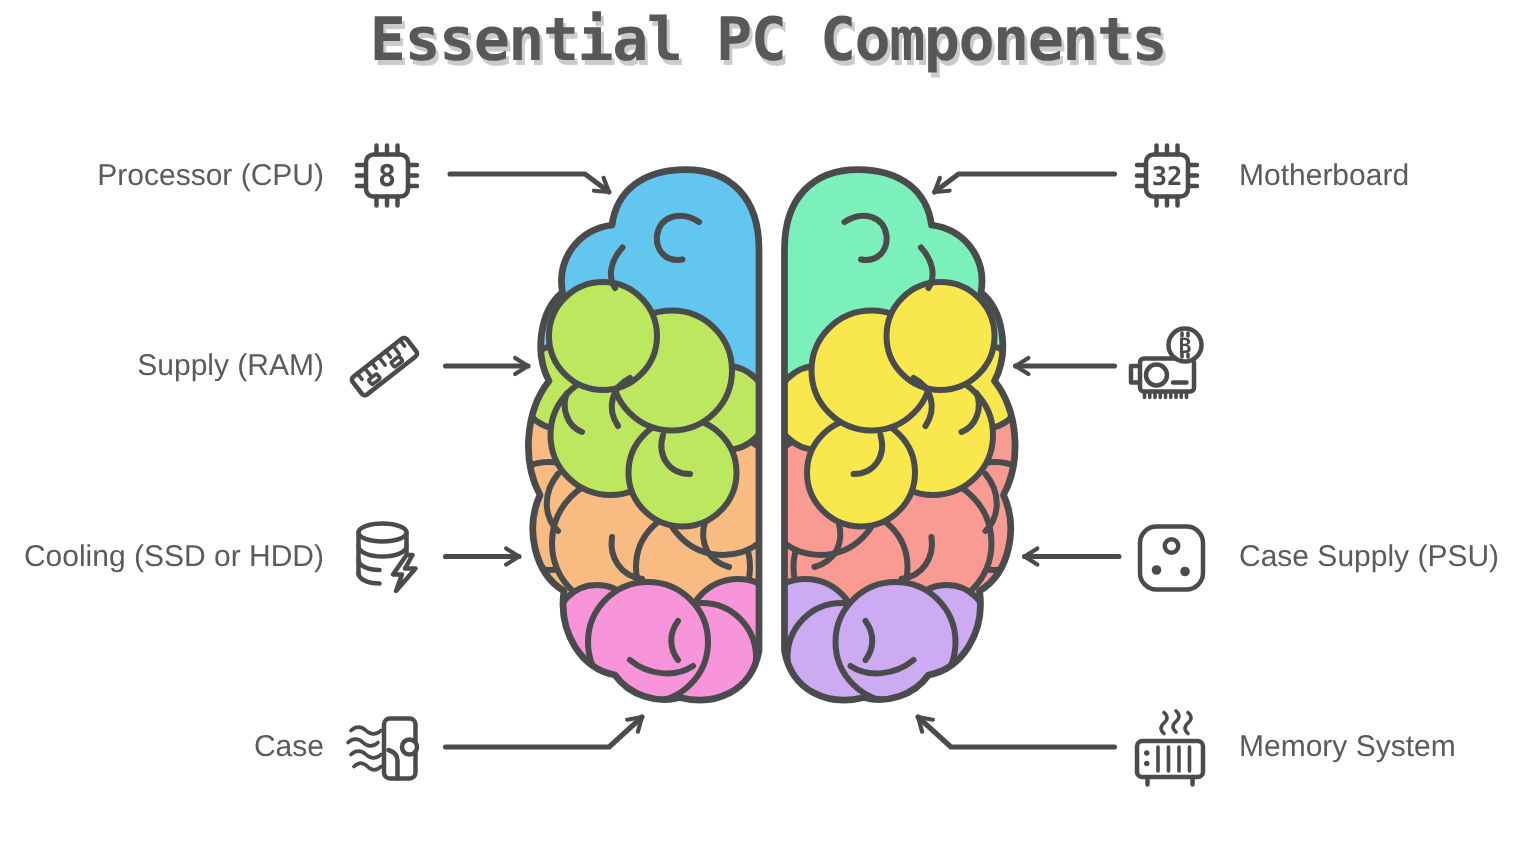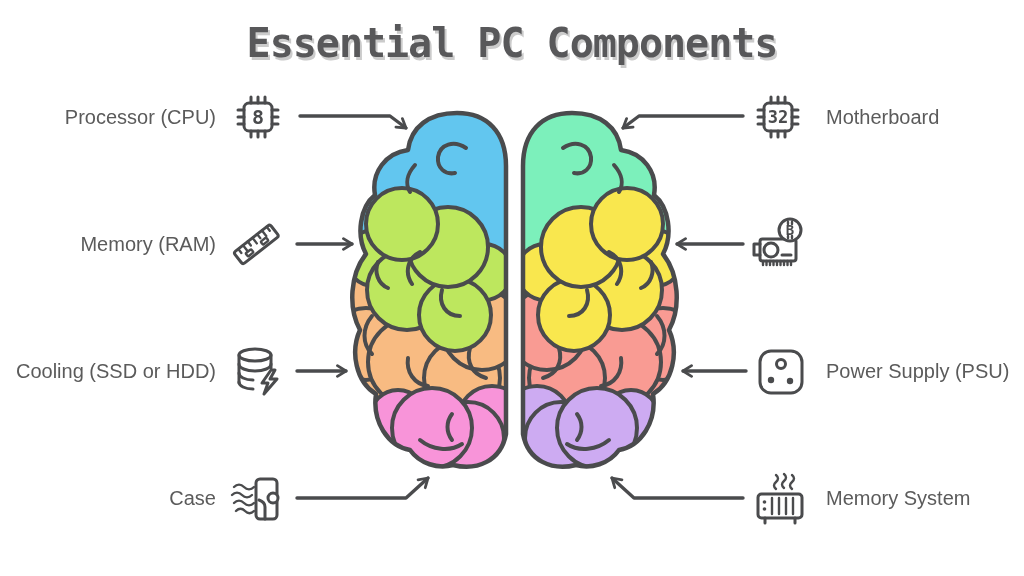--- a/index.html
+++ b/index.html
@@ -1,21 +1,21 @@
 <!DOCTYPE html>
 <html style="--blue: #62C6EF; --mint: #7CF0BB; --lime: #BDE75E; --yellow: #F9E74E; --orange: #F8BB82; --salmon: #F99B93; --pink: #F894D9; --purple: #CDABF2; --outline: #4A4B4D; --label: #5B5B5B; --title: #58585A; --title_shadow: #CBCBCB;"><head>
 <meta charset="utf-8">
 <style>
   html,body{margin:0;padding:0;background:#fff;}
   .stage{position:relative;width:1024px;height:576px;background:#ffffff;overflow:hidden;
          font-family:"Liberation Sans",sans-serif;}
   .title{position:absolute;top:4px;left:0;width:1024px;text-align:center;
          font-family:"DejaVu Sans Mono",monospace;font-weight:bold;font-size:40px;
          letter-spacing:-1px;color:var(--title);
-         text-shadow:2px 3px 0 var(--title_shadow);margin-top:16px;}
+         text-shadow:2px 3px 0 var(--title_shadow);}
   .label{position:absolute;height:28px;line-height:28px;font-size:20px;color:var(--label);white-space:nowrap;}
   .label.r{text-align:center;}
   .label.l{}
   .icon{position:absolute;}
   .ink{stroke:var(--outline);fill:none;stroke-width:3;stroke-linecap:round;stroke-linejoin:round;}
   .ink-thin{stroke:var(--outline);fill:none;stroke-width:2.4;stroke-linecap:round;stroke-linejoin:round;}
   .fill-ink{fill:var(--outline);stroke:none;}
   .chip-num{font-family:"DejaVu Sans Mono",monospace;font-weight:bold;fill:var(--outline);}
   .arrow{stroke:var(--outline);stroke-width:3.4;fill:none;stroke-linecap:round;stroke-linejoin:round;}
   .hemi-outline{stroke:var(--outline);stroke-width:4.5;fill:none;stroke-linejoin:round;}
@@ -134,26 +134,26 @@
           <path d="M559,348 C563,362 557,374 543,378"></path>
           <path d="M609,440 C597,450 579,452 567,444"></path>
           <path d="M577,414 C583,422 583,432 577,440"></path>
         </g>
       </g>
       <path class="hemi-outline" d="M523,166 C523,132 542,113 572,113 C600,113 618,127 621,150 C643,153 658,172 654,195 C669,207 673,235 663,254 C679,274 681,308 669,330 C679,352 673,382 653,394 C657,422 641,446 619,450 C609,464 591,469 576,465 C552,471 528,461 523,434 Z"></path>
     </g>
   </svg>
 
   <div class="label l" style="top:103px;right:808px">Processor (CPU)</div>
-  <div class="label l" style="top:230px;right:808px">Memory (RAM)</div>
+  <div class="label l" style="top:230px;right:808px">Supply (RAM)</div>
   <div class="label l" style="top:357px;right:808px">Cooling (SSD or HDD)</div>
   <div class="label l" style="top:484px;right:808px">Case</div>
 
   <div class="label r" style="top:103px;left:826px">Motherboard</div>
-  <div class="label r" style="top:357px;left:826px">Power Supply (PSU)</div>
+  <div class="label r" style="top:357px;left:826px">Case Supply (PSU)</div>
   <div class="label r" style="top:484px;left:826px">Memory System</div>
 
   <svg class="icon" style="left:232px;top:91px" width="52" height="52" viewBox="0 0 52 52">
     <rect class="ink" x="12" y="12" width="28" height="28" rx="5"></rect>
     <path class="ink" d="M19,12 V6 M26,12 V6 M33,12 V6 M19,46 V40 M12,19 H6 M12,26 H6 M12,33 H6 M40,19 H46 M40,26 H46 M40,33 H46 M26,46 V40 M33,46 V40"></path>
     <text class="chip-num" x="26" y="33" font-size="20" text-anchor="middle">8</text>
   </svg>
 
   <svg class="icon" style="left:230px;top:218px" width="52" height="52" viewBox="0 0 52 52">
     <g transform="rotate(-38 26 26)">

